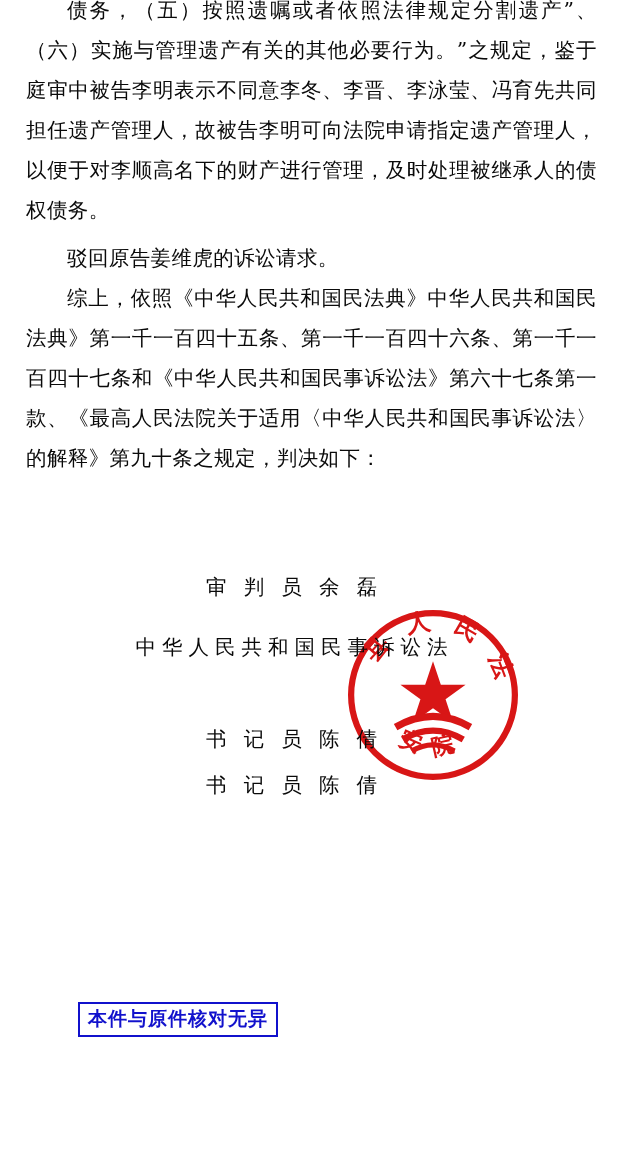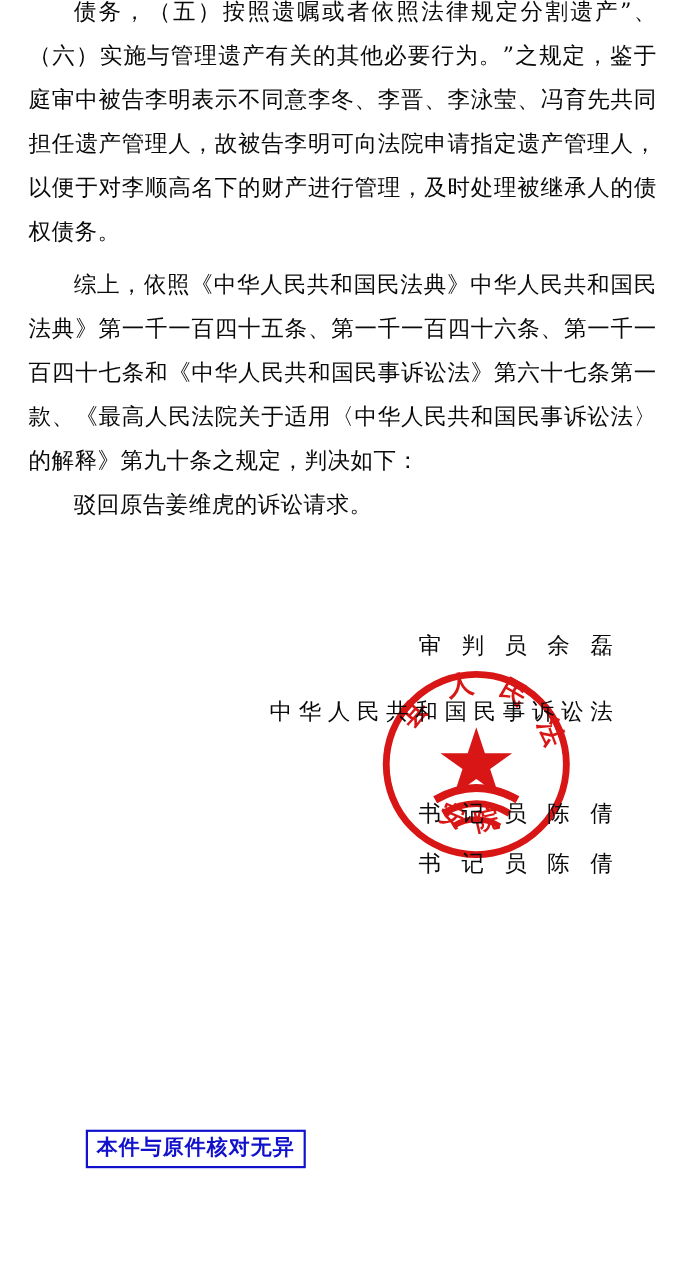--- a/index.html
+++ b/index.html
@@ -40,25 +40,26 @@
   .gap {
     height: 8px;
   }
   .signature-block {
     margin-top: 86px;
     position: relative;
   }
   .sig-line {
     font-size: 20.5px;
     line-height: 46px;
-    text-align: right;
+    text-align: center;
     letter-spacing: 6px;
     padding-right: 34px;
     position: relative;
     z-index: 2;
+    font-family: Liberation Serif, serif;
   }
   .sig-spacer-a { height: 14px; }
   .sig-spacer-b { height: 46px; }
   .seal {
     position: absolute;
     left: 318px;
     top: 42px;
     width: 178px;
     height: 178px;
     z-index: 1;
@@ -71,35 +72,34 @@
     border: 2px solid #1111cc;
     padding: 4px 8px 6px 8px;
     color: #1111cc;
     font-size: 19px;
     font-weight: bold;
     letter-spacing: 1px;
     font-family: "DejaVu Sans", "Liberation Sans", sans-serif;
     line-height: 1.1;
     z-index: 5;
     background: transparent;
-    margin-top: 25px;
   }
 </style>
 </head>
 <body>
 
 <div class="page">
 
   <p class="para indent clip-top">债务，（五）按照遗嘱或者依照法律规定分割遗产”、（六）实施与管理遗产有关的其他必要行为。”之规定，鉴于庭审中被告李明表示不同意李冬、李晋、李泳莹、冯育先共同担任遗产管理人，故被告李明可向法院申请指定遗产管理人，以便于对李顺高名下的财产进行管理，及时处理被继承人的债权债务。</p>
 
   <div class="gap"></div>
 
+  <p class="para indent">驳回原告姜维虎的诉讼请求。</p>
+
   <p class="para indent">综上，依照《中华人民共和国民法典》中华人民共和国民法典》第一千一百四十五条、第一千一百四十六条、第一千一百四十七条和《中华人民共和国民事诉讼法》第六十七条第一款、《最高人民法院关于适用〈中华人民共和国民事诉讼法〉的解释》第九十条之规定，判决如下：</p>
-
-  <p class="para indent">驳回原告姜维虎的诉讼请求。</p>
 
 
 
   <div class="signature-block">
 
     <svg class="seal" viewBox="0 0 200 200" xmlns="http://www.w3.org/2000/svg">
       <circle cx="100" cy="100" r="92" fill="none" stroke="#d81616" stroke-width="7"></circle>
 
       <polygon points="100,62 108.8,88.4 136.6,88.4 114.1,104.7 122.8,131.1 100,114.8 77.2,131.1 85.9,104.7 63.4,88.4 91.2,88.4" fill="#d81616"></polygon>
 

